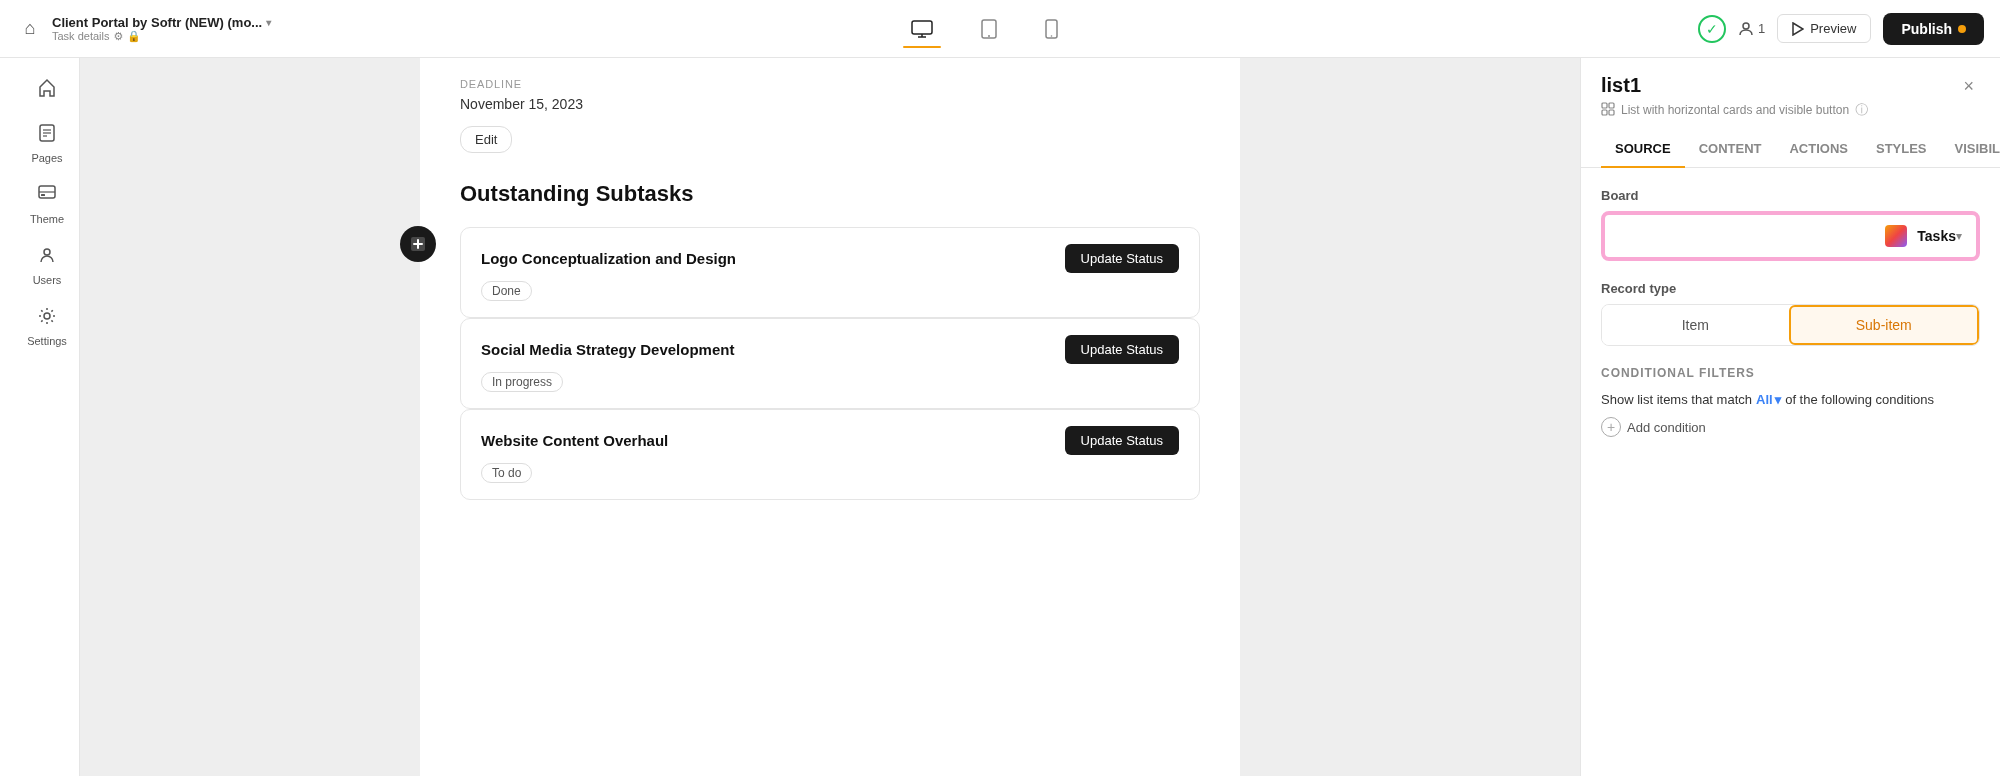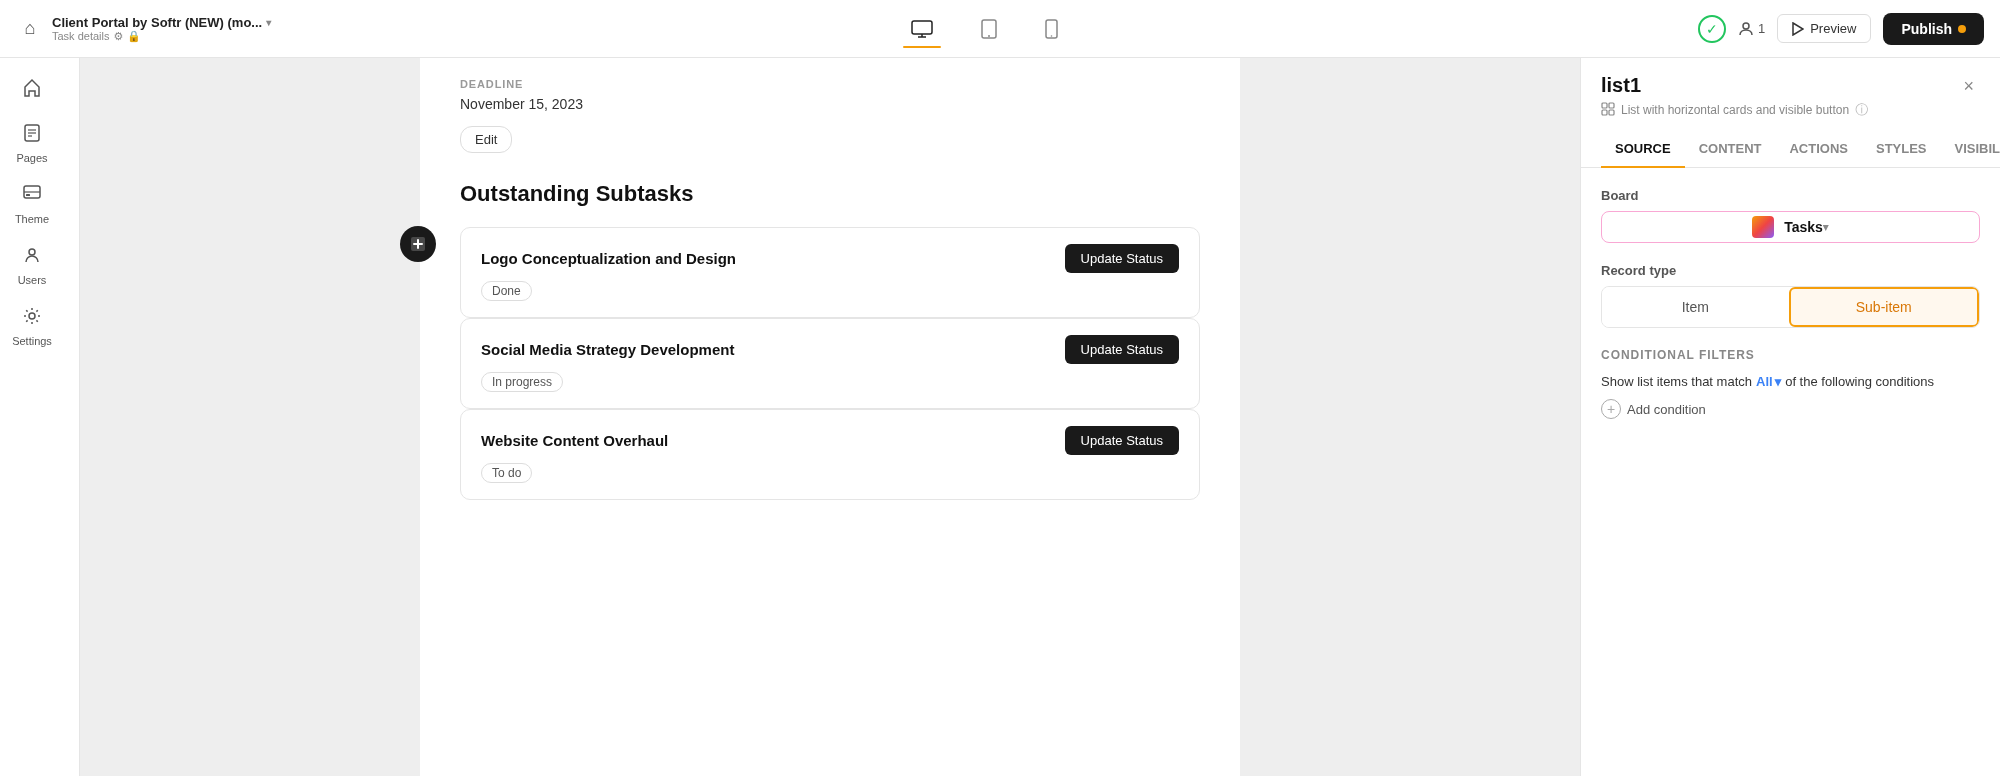--- a/index.html
+++ b/index.html
@@ -105,21 +105,21 @@
       overflow: hidden;
     }
 
     
     .sidebar {
       width: 80px;
       background: #fff;
       border-right: 1px solid #e5e5e5;
       display: flex;
       flex-direction: column;
-      align-items: flex-start;
+      align-items: flex-end;
       padding: 12px 0;
       gap: 4px;
       flex-shrink: 0;
     }
     .sidebar-item {
       width: 64px;
       display: flex; flex-direction: column; align-items: center;
       padding: 8px 4px; border-radius: 8px;
       cursor: pointer; gap: 4px;
     }
@@ -152,21 +152,21 @@
       width: 36px; height: 36px;
       background: #1a1a1a;
       border-radius: 50%;
       display: flex; align-items: center; justify-content: center;
       color: #fff; font-size: 16px;
       cursor: pointer;
     }
 
     
     .deadline-label {
-      font-size: 11px; font-weight: 700; color: #999; letter-spacing: 0.08em;
+      font-size: 11px; font-weight: 400; color: #999; letter-spacing: 0.08em;
       margin-bottom: 6px;
     }
     .deadline-value {
       font-size: 14px; color: #333; margin-bottom: 14px;
     }
     .edit-btn {
       display: inline-block;
       border: 1px solid #ddd; border-radius: 12px;
       padding: 5px 14px; font-size: 13px; color: #333;
       cursor: pointer; background: #fff; margin-bottom: 28px;
@@ -269,24 +269,24 @@
       display: flex; flex-direction: column; gap: 20px;
     }
 
     .field-label {
       font-size: 13px; font-weight: 600; color: #555;
       margin-bottom: 8px;
     }
 
     
     .board-select {
-      border: 1px solid #f9a8d4;
+      border: 4px solid #f9a8d4;
       border-radius: 8px;
-      padding: 4px 14px;
-      display: flex; align-items: center; justify-content: center;
+      padding: 10px 14px;
+      display: flex; align-items: center; justify-content: flex-end;
       cursor: pointer;
     }
     .board-select-left {
       display: flex; align-items: center; gap: 10px;
     }
     .board-icon {
       width: 22px; height: 22px;
       border-radius: 4px;
       background: linear-gradient(135deg, #f59e0b 0%, #ef4444 50%, #8b5cf6 100%);
     }

